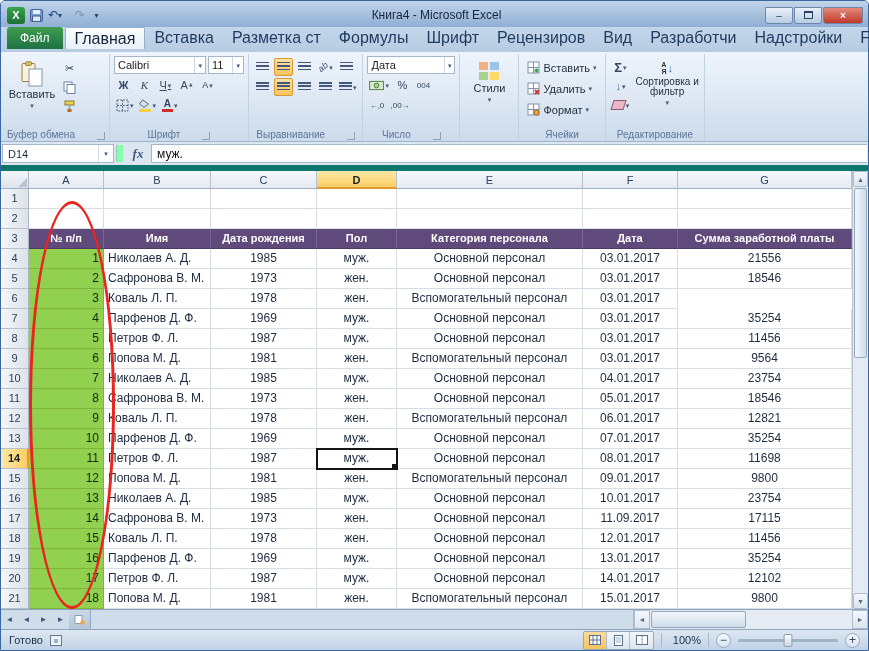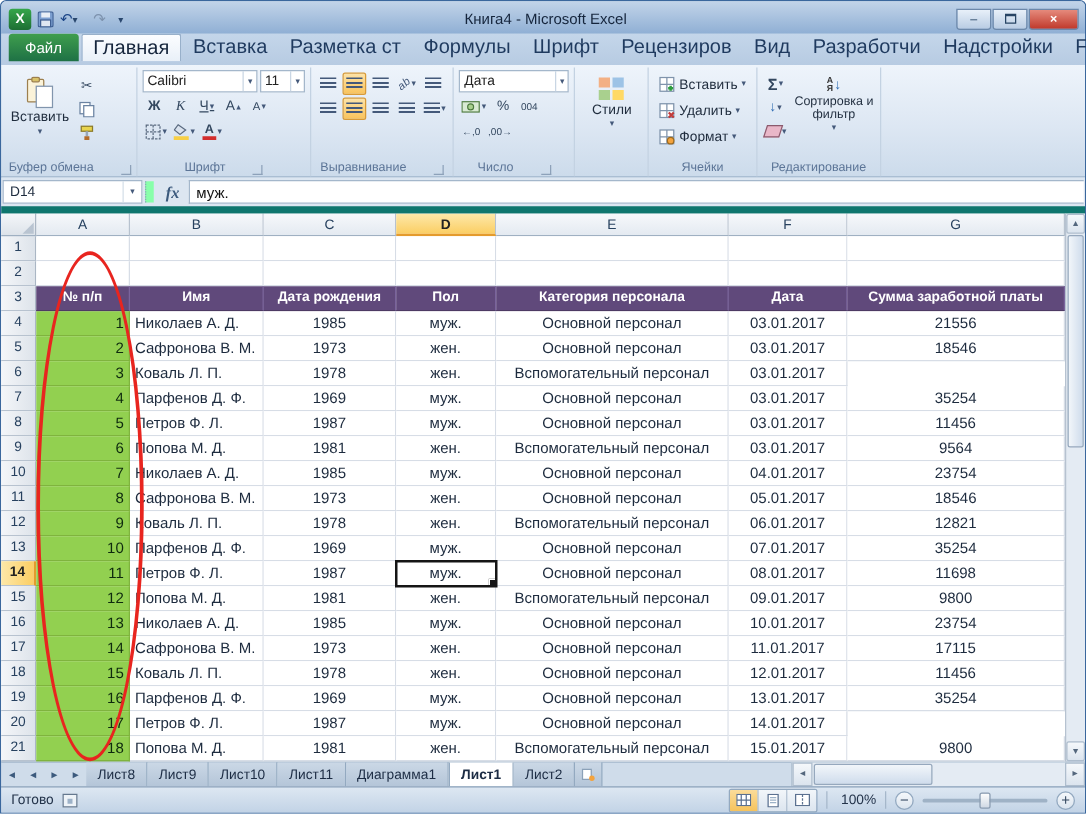--- a/index.html
+++ b/index.html
@@ -636,21 +636,21 @@
             <div class="cell c5 ac">10.01.2017</div>
             <div class="cell c6 ac">23754</div>
           </div>
           <div class="grow">
             <div class="rowh">17</div>
             <div class="cell c0 green ar">14</div>
             <div class="cell c1 al">Сафронова В. М.</div>
             <div class="cell c2 ac">1973</div>
             <div class="cell c3 ac">жен.</div>
             <div class="cell c4 ac">Основной персонал</div>
-            <div class="cell c5 ac">11.01.2017</div>
+            <div class="cell c5 ac">11.09.2017</div>
             <div class="cell c6 ac">17115</div>
           </div>
           <div class="grow">
             <div class="rowh">18</div>
             <div class="cell c0 green ar">15</div>
             <div class="cell c1 al">Коваль Л. П.</div>
             <div class="cell c2 ac">1978</div>
             <div class="cell c3 ac">жен.</div>
             <div class="cell c4 ac">Основной персонал</div>
             <div class="cell c5 ac">12.01.2017</div>
@@ -667,20 +667,21 @@
             <div class="cell c6 ac">35254</div>
           </div>
           <div class="grow">
             <div class="rowh">20</div>
             <div class="cell c0 green ar">17</div>
             <div class="cell c1 al">Петров Ф. Л.</div>
             <div class="cell c2 ac">1987</div>
             <div class="cell c3 ac">муж.</div>
             <div class="cell c4 ac">Основной персонал</div>
             <div class="cell c5 ac">14.01.2017</div>
+            <div class="cell c6 ac">12102</div>
           </div>
           <div class="grow">
             <div class="rowh">21</div>
             <div class="cell c0 green ar">18</div>
             <div class="cell c1 al">Попова М. Д.</div>
             <div class="cell c2 ac">1981</div>
             <div class="cell c3 ac">жен.</div>
             <div class="cell c4 ac">Вспомогательный персонал</div>
             <div class="cell c5 ac">15.01.2017</div>
             <div class="cell c6 ac">9800</div>
@@ -705,29 +706,20 @@
         <span>◄</span>
       </div>
     <div class="snav">
         <span>◄</span>
       </div>
     <div class="snav">
         <span>►</span>
       </div>
     <div class="snav">
         <span>►</span>
-      </div>
-    <div style="display:flex">
-        <div class="stab">Лист8</div>
-        <div class="stab">Лист9</div>
-        <div class="stab">Лист10</div>
-        <div class="stab">Лист11</div>
-        <div class="stab">Диаграмма1</div>
-        <div class="stab active">Лист1</div>
-        <div class="stab">Лист2</div>
       </div>
     <div class="instab">
         <svg width="11" height="11" viewBox="0 0 11 11">
           <rect x="1" y="1.5" width="7" height="8" fill="#fff" stroke="#8ba1b8"></rect>
           <circle cx="8.5" cy="8.5" r="2.2" fill="#f4a33d"></circle>
         </svg>
       </div>
     <div class="hsp"></div>
     <div class="hscroll">
       <div class="hbtn">

